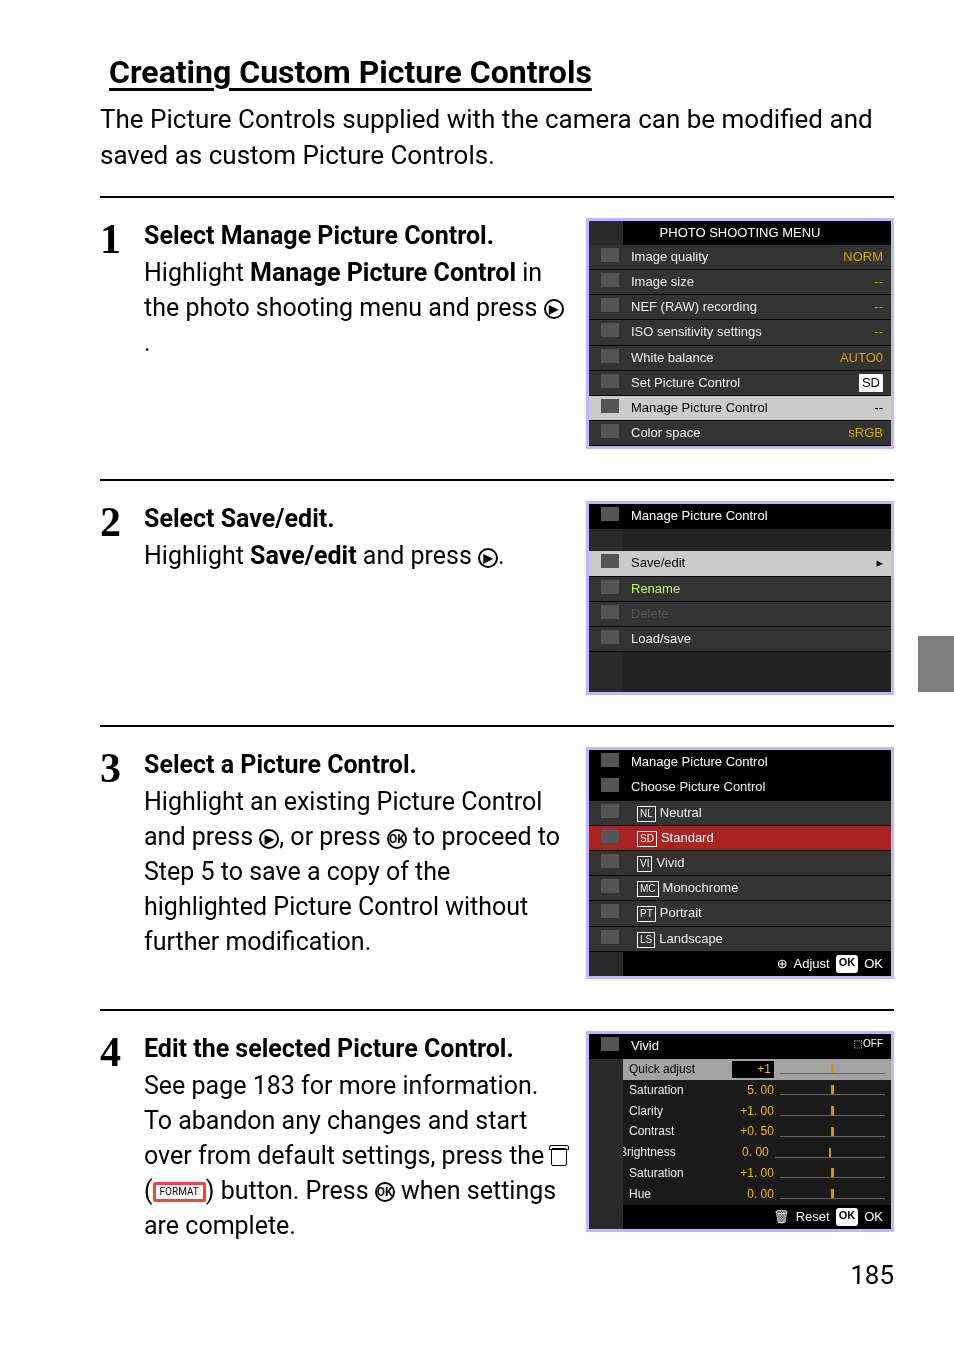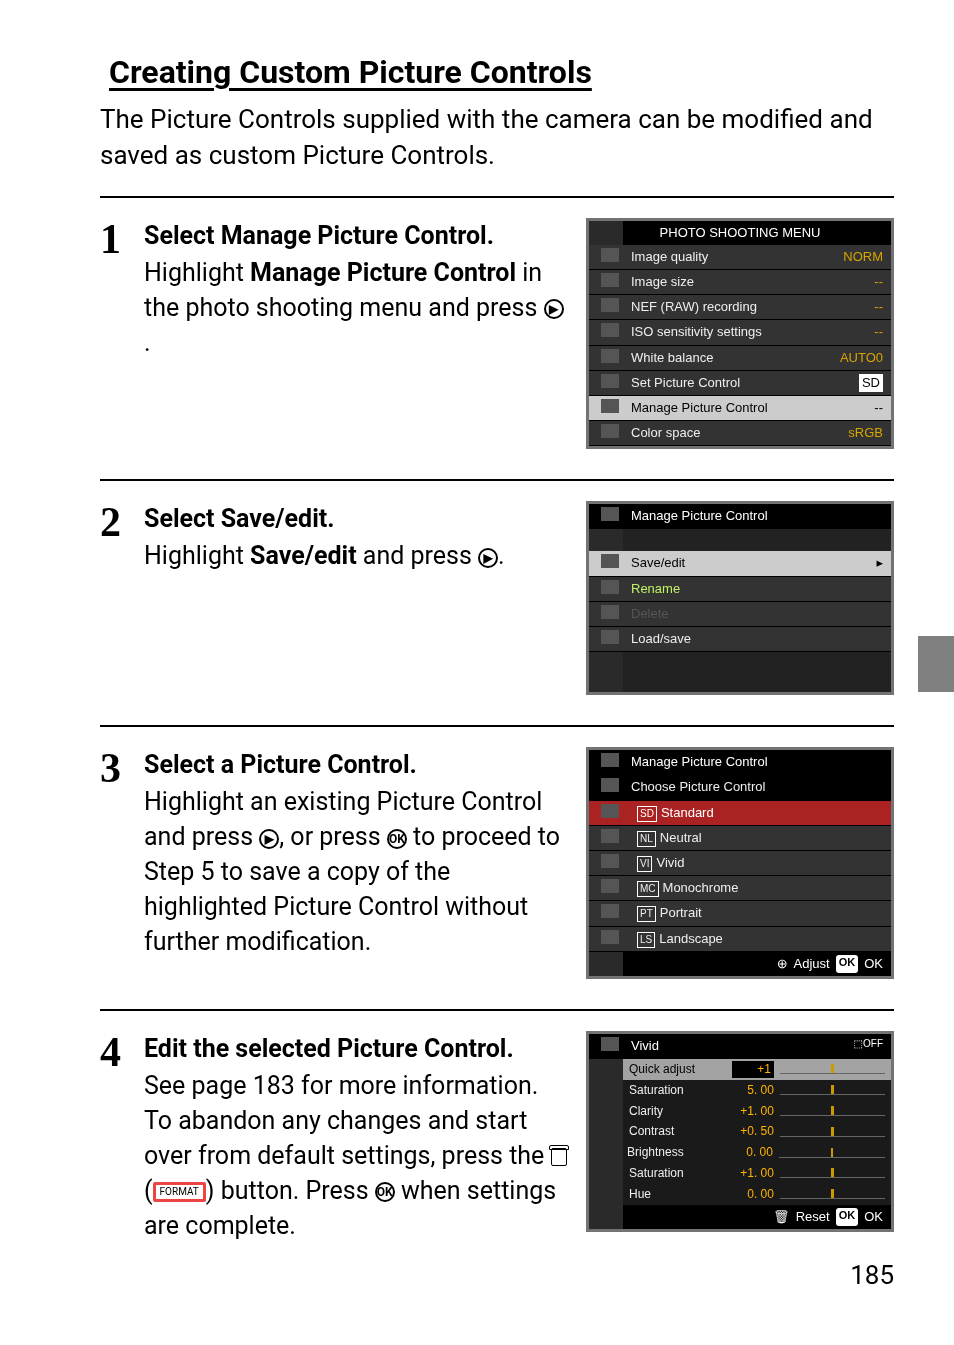--- a/index.html
+++ b/index.html
@@ -4,21 +4,21 @@
   <style>
     * { margin: 0; padding: 0; box-sizing: border-box; }
     body { font-family: -apple-system, "Segoe UI", Roboto, sans-serif; font-size: 24px; line-height: 1.4; color: #000; background: #fff; width: 954px; margin: 0 auto; padding: 50px 60px 50px 100px; position: relative; }
     .heading { font-size: 32px; font-weight: bold; text-decoration: underline; text-decoration-thickness: 3px; text-underline-offset: 5px; margin-bottom: 6px; margin-left: 9px; }
     .intro { font-size: 26px; margin-bottom: 22px; }
     .step { display: flex; border-top: 2px solid #000; padding: 20px 0 30px 0; gap: 12px; }
     .step-num { font-size: 42px; font-weight: bold; font-family: Georgia, 'Times New Roman', serif; line-height: 1; min-width: 32px; }
     .step-body { flex: 1; display: flex; gap: 18px; align-items: flex-start; }
     .step-text { flex: 1; font-size: 25px; }
     .step-title { font-weight: bold; margin-bottom: 2px; }
-    .screenshot { border: 3px solid #737373; background: #1a1a1a; color: #eee; font-size: 13px; width: 308px; min-width:308px; font-family: Arial, sans-serif; }
+    .screenshot { border: 3px solid #c4b5fd; background: #1a1a1a; color: #eee; font-size: 13px; width: 308px; min-width:308px; font-family: Arial, sans-serif; }
     .scr-title { background:#000; color:#fff; text-align:center; padding:3px; font-size:13px;}
     .row { display:flex; justify-content:space-between; padding:3px 8px 3px 42px; background:#333; border-bottom:1px solid #000; position:relative;}
     .row::before{content:''; position:absolute; left:12px; top:3px; width:18px; height:14px; background:#555;}
     .row.hl { background:#ccc; color:#000;}
     .row.hl2 { background:#aa2222; color:#fff;}
     .row.head { background:#000; color:#fff;}
     .sidebar-stripe { position:absolute; left:0; top:0; bottom:0; width:34px; background:#2a2a2a;}
     .scr-wrap{position:relative;}
     .val { color:#d9a400;}
     .page-num { position: absolute; bottom: 30px; right: 60px; font-size: 26px; }
@@ -134,25 +134,25 @@
       </div>
     </div>
     <div class="screenshot scr-wrap">
       <div class="sidebar-stripe"></div>
       <div class="row head" style="padding-left:42px">
           <span>Manage Picture Control</span>
         </div>
       <div class="row" style="background:#000">
           <span>Choose Picture Control</span>
         </div>
+      <div class="row" style="padding-left:48px">
+          <span><span class="pcicon">NL</span><span>Neutral</span></span>
+        </div>
       <div class="row hl2" style="padding-left:48px">
           <span><span class="pcicon">SD</span><span>Standard</span></span>
-        </div>
-      <div class="row" style="padding-left:48px">
-          <span><span class="pcicon">NL</span><span>Neutral</span></span>
         </div>
       <div class="row" style="padding-left:48px">
           <span><span class="pcicon">VI</span><span>Vivid</span></span>
         </div>
       <div class="row" style="padding-left:48px">
           <span><span class="pcicon">MC</span><span>Monochrome</span></span>
         </div>
       <div class="row" style="padding-left:48px">
           <span><span class="pcicon">PT</span><span>Portrait</span></span>
         </div>
@@ -197,21 +197,21 @@
       <div class="slider-row" style="margin-left:34px">
           <span class="lbl">Clarity</span>
           <span class="num">+1. 00</span>
           <span class="bar"></span>
         </div>
       <div class="slider-row" style="margin-left:34px">
           <span class="lbl">Contrast</span>
           <span class="num">+0. 50</span>
           <span class="bar"></span>
         </div>
-      <div class="slider-row" style="margin-left:32px">
+      <div class="slider-row" style="margin-left:24px">
           <span class="lbl">Brightness</span>
           <span class="num">0. 00</span>
           <span class="bar"></span>
         </div>
       <div class="slider-row" style="margin-left:34px">
           <span class="lbl">Saturation</span>
           <span class="num">+1. 00</span>
           <span class="bar"></span>
         </div>
       <div class="slider-row" style="margin-left:34px">

